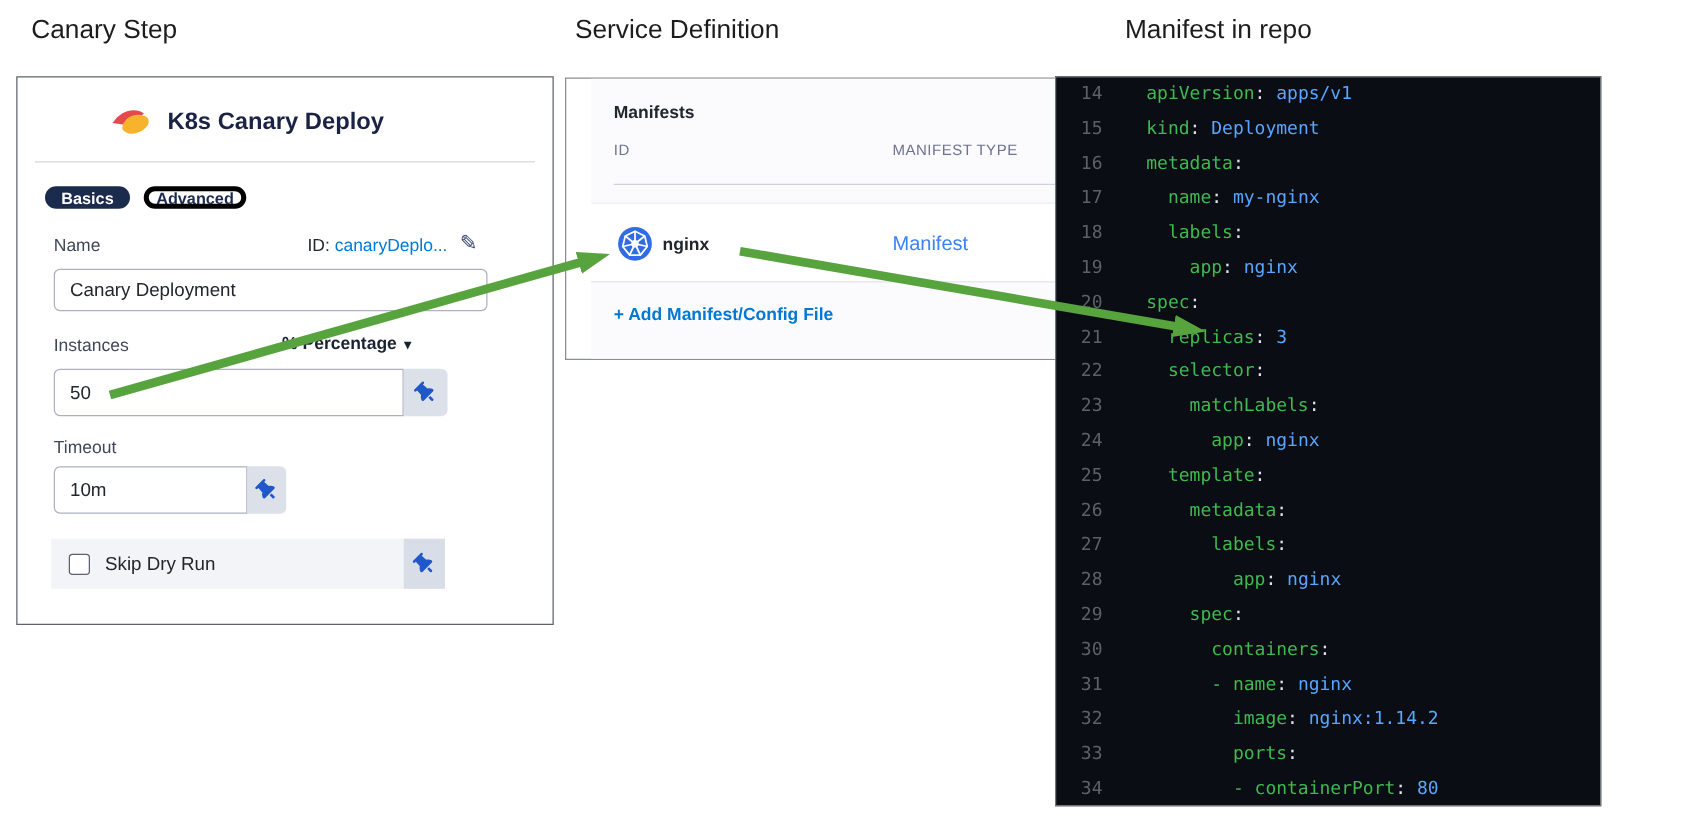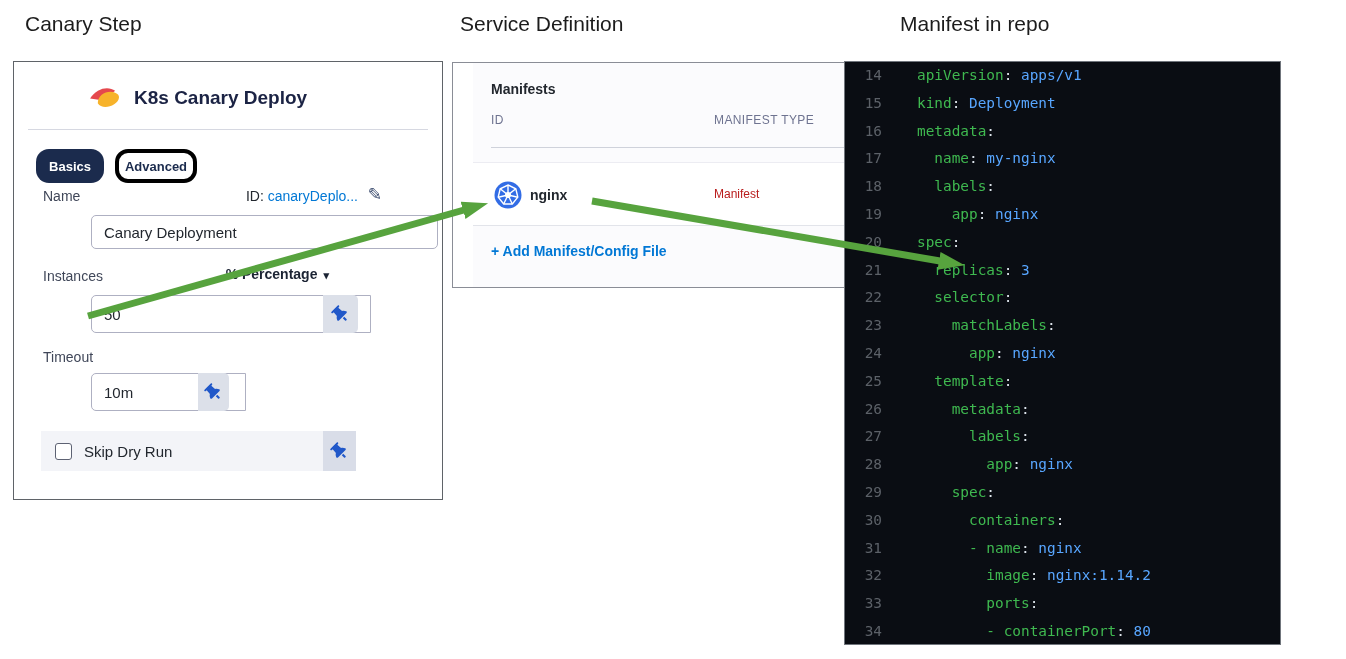--- a/index.html
+++ b/index.html
@@ -11,33 +11,33 @@
   #heading-service  { left:460px; }
   #heading-manifest { left:900px; }
 
   
   .canary-panel { position:absolute; left:13px; top:61px; width:430px; height:439px;
     background:#fff; border:1.5px solid #5f6368; }
   .step-title-row { position:absolute; left:75px; top:22px; display:flex; align-items:center; gap:12px; }
   .step-title { font-size:19px; font-weight:bold; color:#1b2344; }
   .title-divider { position:absolute; left:14px; right:14px; top:67px; height:1px; background:#d6d8e1; }
 
-  .tab-pill { position:absolute; top:87px; height:34px; border-radius:13px; display:flex;
+  .tab-pill { position:absolute; top:87px; height:18px; border-radius:13px; display:flex;
     align-items:center; justify-content:center; font-size:13px; font-weight:bold; cursor:pointer; }
   .tab-basics { left:22px; width:68px; background:#1b2b4d; color:#fff; }
   .tab-advanced { left:101px; width:82px; background:#fff; color:#1b2b4d; border:4px solid #000000; }
 
   .field-label { position:absolute; font-size:14px; color:#404759; }
   .lbl-name { left:29px; top:126px; }
   .id-row { position:absolute; right:84px; top:126px; font-size:14px; color:#22272e; white-space:nowrap; }
   .id-link { color:#0278d5; cursor:pointer; }
   .pencil { position:absolute; right:60px; top:122px; font-size:17px; color:#37486b; cursor:pointer; }
 
   .text-input { position:absolute; background:#fff; border:1px solid #aeb0c2; border-radius:5px;
-    font-size:15px; color:#22272e; padding:0 12px; font-family:"Liberation Sans",sans-serif;margin-left:48px; }
+    font-size:15px; color:#22272e; padding:0 12px; font-family:"Liberation Sans",sans-serif; }
   .inp-name { left:29px; top:153px; width:347px; height:34px; }
   .lbl-instances { left:29px; top:206px; }
   .percent-dd { position:absolute; left:196px; top:204px; width:119px; text-align:right;
     font-size:14px; font-weight:600; color:#1b2333; cursor:pointer; }
   .percent-dd .caret { font-size:11px; margin-left:6px; color:#1b2333; }
   .inp-instances { left:29px; top:233px; width:280px; height:38px; border-radius:5px 0 0 5px; }
   .pin-btn { position:absolute; background:#dce0e9; display:flex; align-items:center; justify-content:center; cursor:pointer; }
   .pin-instances { left:309px; top:233px; width:35px; height:38px; border-radius:0 5px 5px 0; }
   .lbl-timeout { left:29px; top:287px; }
   .inp-timeout { left:29px; top:311px; width:155px; height:38px; border-radius:5px 0 0 5px; }
@@ -58,21 +58,21 @@
   .service-inner { position:absolute; left:20px; top:0; right:0; bottom:0; background:#fbfbfd; }
   .manifests-title { position:absolute; left:18px; top:18px; font-size:14px; font-weight:bold; color:#22272e; }
   .col-hdr { position:absolute; top:50px; font-size:12px; color:#6e7390; letter-spacing:.4px; }
   .hdr-id { left:18px; }
   .hdr-type { left:241px; }
   .hdr-divider { position:absolute; left:18px; right:0; top:84px; height:1px; background:#cfd2db; }
   .manifest-row { position:absolute; left:0; right:0; top:99px; height:64px; background:#fff;
     border-top:1px solid #ececf2; border-bottom:1px solid #e2e4ea; }
   .k8s-icon { position:absolute; left:21px; top:18px; width:28px; height:28px; cursor:pointer; }
   .row-id { position:absolute; left:57px; top:24px; font-size:14px; font-weight:600; color:#22272e; }
-  .row-type { position:absolute; left:241px; top:24px; font-size:12px; color:#b91c1c; }
+  .row-type { position:absolute; left:241px; top:24px; font-size:16px; color:#3b82f6; }
   .add-link { position:absolute; left:18px; top:180px; font-size:14px; font-weight:600; color:#0278d5; cursor:pointer; }
 
   
   .code-panel { position:absolute; left:844px; top:61px; width:437px; height:584px;
     background:#0a0d13; border:1px solid #70757c; overflow:hidden; }
   .code-line { display:flex; height:27.8px; line-height:27.8px;
     font-family:"DejaVu Sans Mono", monospace; font-size:14.4px; white-space:pre; }
   .ln { width:37px; text-align:right; color:#5c6168; flex:0 0 auto; }
   .code { padding-left:35px; }
   .k { color:#3fb950; } .p { color:#dce3ea; } .v { color:#58a6ff; }

